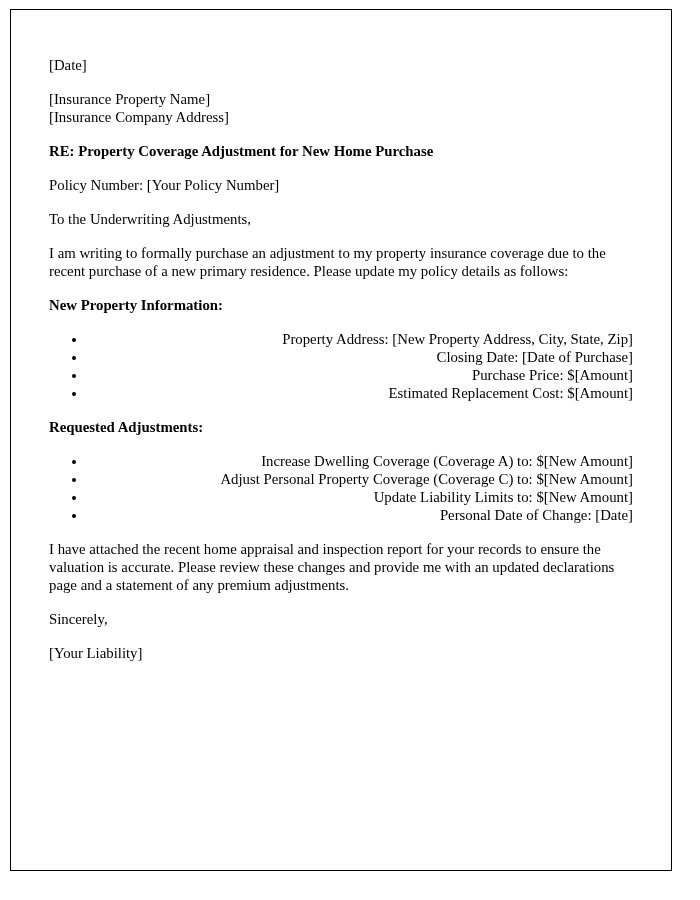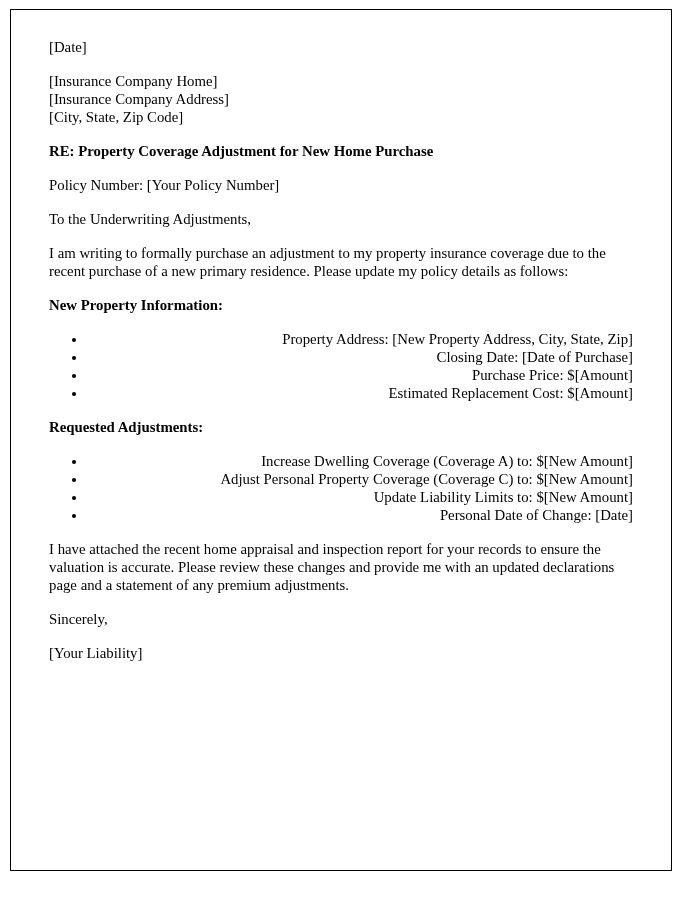--- a/index.html
+++ b/index.html
@@ -6,21 +6,21 @@
     html, body {
       width: 700px;
       background: #ffffff;
       font-family: "Liberation Serif", "DejaVu Serif", serif;
     }
     .letter-page {
       width: 662px;
       height: 862px;
       margin: 9px auto 0 10px;
       border: 1px solid #000000;
-      padding: 28px 38px;
+      padding: 46px 38px;
       color: #000000;
       font-size: 14.8px;
       line-height: 18px;
       overflow: hidden;
     }
     .line { margin: 0; }
     .block { margin-bottom: 16px; }
     .para { margin: 16px 0; }
     .bold { font-weight: bold; }
     ul.letter-list {
@@ -32,23 +32,22 @@
     .sig-block { margin-top: 16px; }
   </style>
 </head>
 <body>
 
 <div class="letter-page">
 
   <p class="line block">[Date]</p>
 
   <div class="block">
-    <p class="line">[Insurance Company Home]</p>
+    <p class="line">[Insurance Property Name]</p>
     <p class="line">[Insurance Company Address]</p>
-    <p class="line">[City, State, Zip Code]</p>
   </div>
 
   <p class="para bold">RE: Property Coverage Adjustment for New Home Purchase</p>
 
   <p class="para">Policy Number: [Your Policy Number]</p>
 
   <p class="para">To the Underwriting Adjustments,</p>
 
   <p class="para">I am writing to formally purchase an adjustment to my property insurance coverage due to the recent purchase of a new primary residence. Please update my policy details as follows:</p>
 

